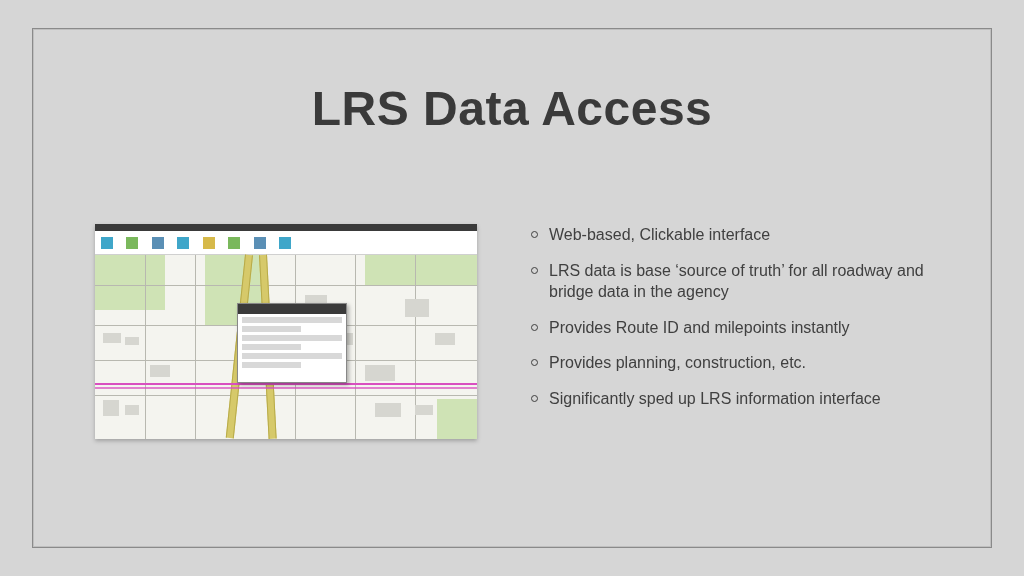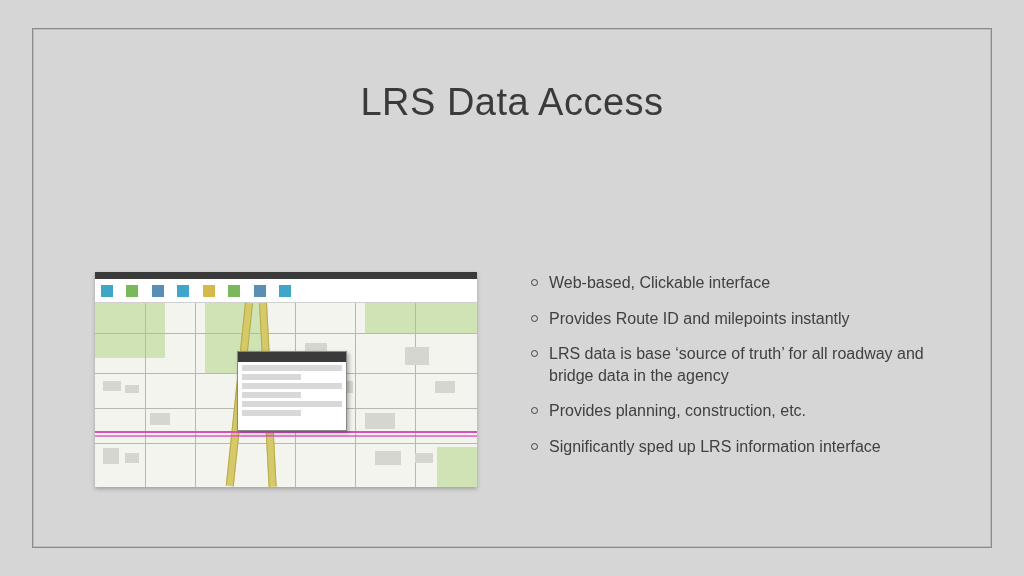--- a/index.html
+++ b/index.html
@@ -13,29 +13,28 @@
     position: absolute;
     left: 32px; top: 28px;
     width: 960px; height: 520px;
     border: 1.5px solid #8a8a8a;
     box-shadow: inset 0 0 0 1px #bfbfbf;
   }
   .title {
     position: absolute;
     top: 52px; left: 0; width: 100%;
     text-align: center;
-    font-size: 38px;
-    font-weight: 400;
+    font-size: 48px;
+    font-weight: 700;
     letter-spacing: 0.5px;
   }
   .content {
     position: absolute;
     top: 195px; left: 0; width: 100%; height: 240px;
     display: flex;
-    margin-top: 48px;
   }
   .shot-wrap {
     width: 470px;
     padding-left: 62px;
   }
   .shot {
     width: 382px; height: 215px;
     background: #f6f6f3;
     box-shadow: 0 2px 4px rgba(0,0,0,0.25);
     position: relative;
@@ -165,21 +164,21 @@
             <div class="row"></div>
             <div class="row s"></div>
           </div>
         </div>
       </div>
     </div>
 
     <div class="bullets">
       <ul>
         <li>Web-based, Clickable interface</li>
+        <li>LRS data is base ‘source of truth’ for all roadway and bridge data in the agency</li>
         <li>Provides Route ID and milepoints instantly</li>
-        <li>LRS data is base ‘source of truth’ for all roadway and bridge data in the agency</li>
         <li>Provides planning, construction, etc.</li>
         <li>Significantly sped up LRS information interface</li>
       </ul>
     </div>
 
   </div>
 </div>
 
 </body></html>

